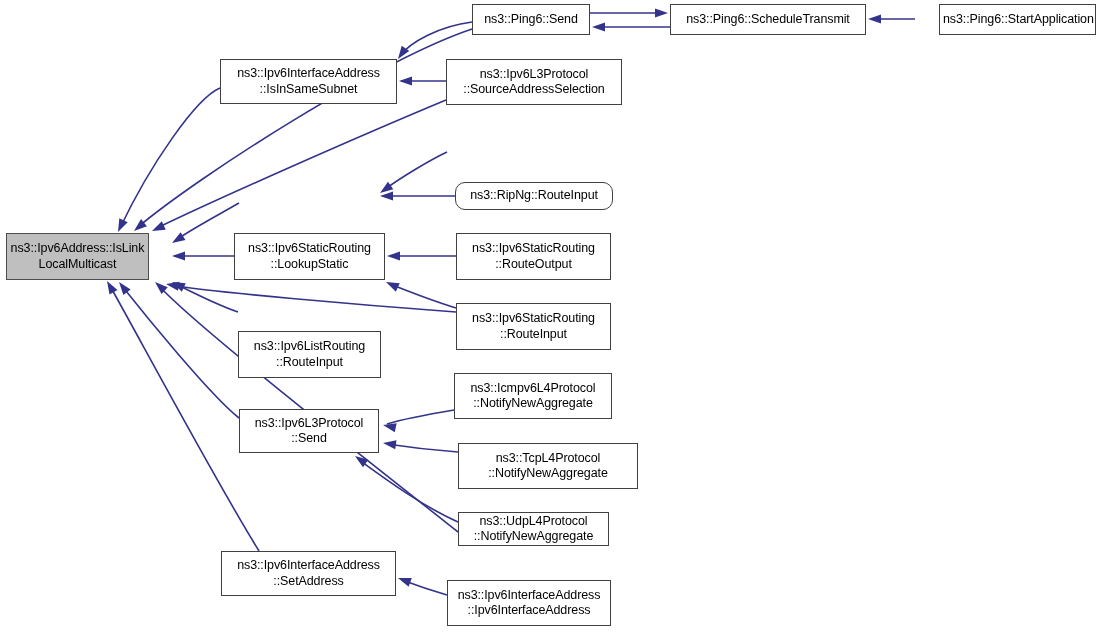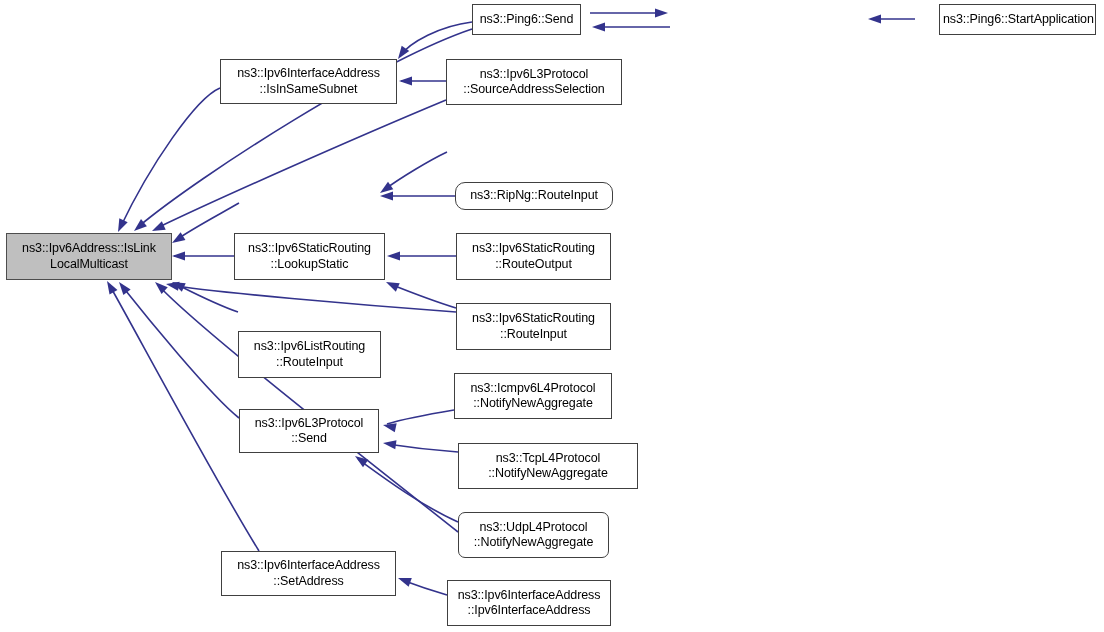--- a/index.html
+++ b/index.html
@@ -93,42 +93,43 @@
       <polygon points="0,0 -13,-4.6 -13,4.6" fill="#33338c" transform="translate(386,282) rotate(205)"></polygon>
       <path d="M 454,410 C 430,414 400,420 387,424" fill="none" stroke="#33338c" stroke-width="1.6"></path>
       <polygon points="0,0 -13,-4.6 -13,4.6" fill="#33338c" transform="translate(383,425) rotate(192)"></polygon>
       <path d="M 458,452 C 430,450 400,446 387,444" fill="none" stroke="#33338c" stroke-width="1.6"></path>
       <polygon points="0,0 -13,-4.6 -13,4.6" fill="#33338c" transform="translate(383,443) rotate(188)"></polygon>
       <path d="M 458,522 C 420,505 380,475 358,459" fill="none" stroke="#33338c" stroke-width="1.6"></path>
       <polygon points="0,0 -13,-4.6 -13,4.6" fill="#33338c" transform="translate(355,456) rotate(215)"></polygon>
       <path d="M 447,595 C 430,590 410,583 402,580" fill="none" stroke="#33338c" stroke-width="1.6"></path>
       <polygon points="0,0 -13,-4.6 -13,4.6" fill="#33338c" transform="translate(398,578) rotate(200)"></polygon>
     </svg>
-<div class="node root" style="left: 6px; top: 233px; width: 166px; height: 47px;"><span class="label">ns3::Ipv6Address::IsLink
+<div class="node root" style="left: 6px; top: 233px; width: 143px; height: 47px;"><span class="label">ns3::Ipv6Address::IsLink
 LocalMulticast</span></div>
     <div class="node" style="left: 220px; top: 59px; width: 177px; height: 45px;"><span class="label">ns3::Ipv6InterfaceAddress
 ::IsInSameSubnet</span></div>
-    <div class="node" style="left: 472px; top: 4px; width: 109px; height: 31px;"><span class="label">ns3::Ping6::Send</span></div>
+    <div class="node" style="left: 472px; top: 4px; width: 118px; height: 31px;"><span class="label">ns3::Ping6::Send</span></div>
     <div class="node" style="left: 446px; top: 59px; width: 176px; height: 46px;"><span class="label">ns3::Ipv6L3Protocol
 ::SourceAddressSelection</span></div>
+    <div class="node" style="left: 670px; top: 4px; width: 196px; height: 31px;"><span class="label">ns3::Ping6::ScheduleTransmit</span></div>
     <div class="node" style="left: 915px; top: 4px; width: 157px; height: 31px; margin-left: 24px;"><span class="label">ns3::Ping6::StartApplication</span></div>
     <div class="node" style="left: 455px; top: 182px; width: 158px; height: 28px; border-radius: 10px;"><span class="label">ns3::RipNg::RouteInput</span></div>
     <div class="node" style="left: 234px; top: 233px; width: 151px; height: 47px;"><span class="label">ns3::Ipv6StaticRouting
 ::LookupStatic</span></div>
     <div class="node" style="left: 456px; top: 233px; width: 155px; height: 47px;"><span class="label">ns3::Ipv6StaticRouting
 ::RouteOutput</span></div>
     <div class="node" style="left: 238px; top: 303px; width: 143px; height: 47px; margin-top: 28px;"><span class="label">ns3::Ipv6ListRouting
 ::RouteInput</span></div>
     <div class="node" style="left: 456px; top: 303px; width: 155px; height: 47px;"><span class="label">ns3::Ipv6StaticRouting
 ::RouteInput</span></div>
     <div class="node" style="left: 239px; top: 409px; width: 140px; height: 44px;"><span class="label">ns3::Ipv6L3Protocol
 ::Send</span></div>
     <div class="node" style="left: 454px; top: 373px; width: 158px; height: 46px;"><span class="label">ns3::Icmpv6L4Protocol
 ::NotifyNewAggregate</span></div>
     <div class="node" style="left: 458px; top: 443px; width: 180px; height: 46px;"><span class="label">ns3::TcpL4Protocol
 ::NotifyNewAggregate</span></div>
-    <div class="node" style="left: 458px; top: 512px; width: 151px; height: 46px; border-radius: 7px;"><span class="label">ns3::UdpL4Protocol
+    <div class="node" style="left: 458px; top: 512px; width: 151px; height: 34px;"><span class="label">ns3::UdpL4Protocol
 ::NotifyNewAggregate</span></div>
     <div class="node" style="left: 221px; top: 551px; width: 175px; height: 45px;"><span class="label">ns3::Ipv6InterfaceAddress
 ::SetAddress</span></div>
     <div class="node" style="left: 447px; top: 580px; width: 164px; height: 46px;"><span class="label">ns3::Ipv6InterfaceAddress
 ::Ipv6InterfaceAddress</span></div>
   </div>
 
 </body></html>

